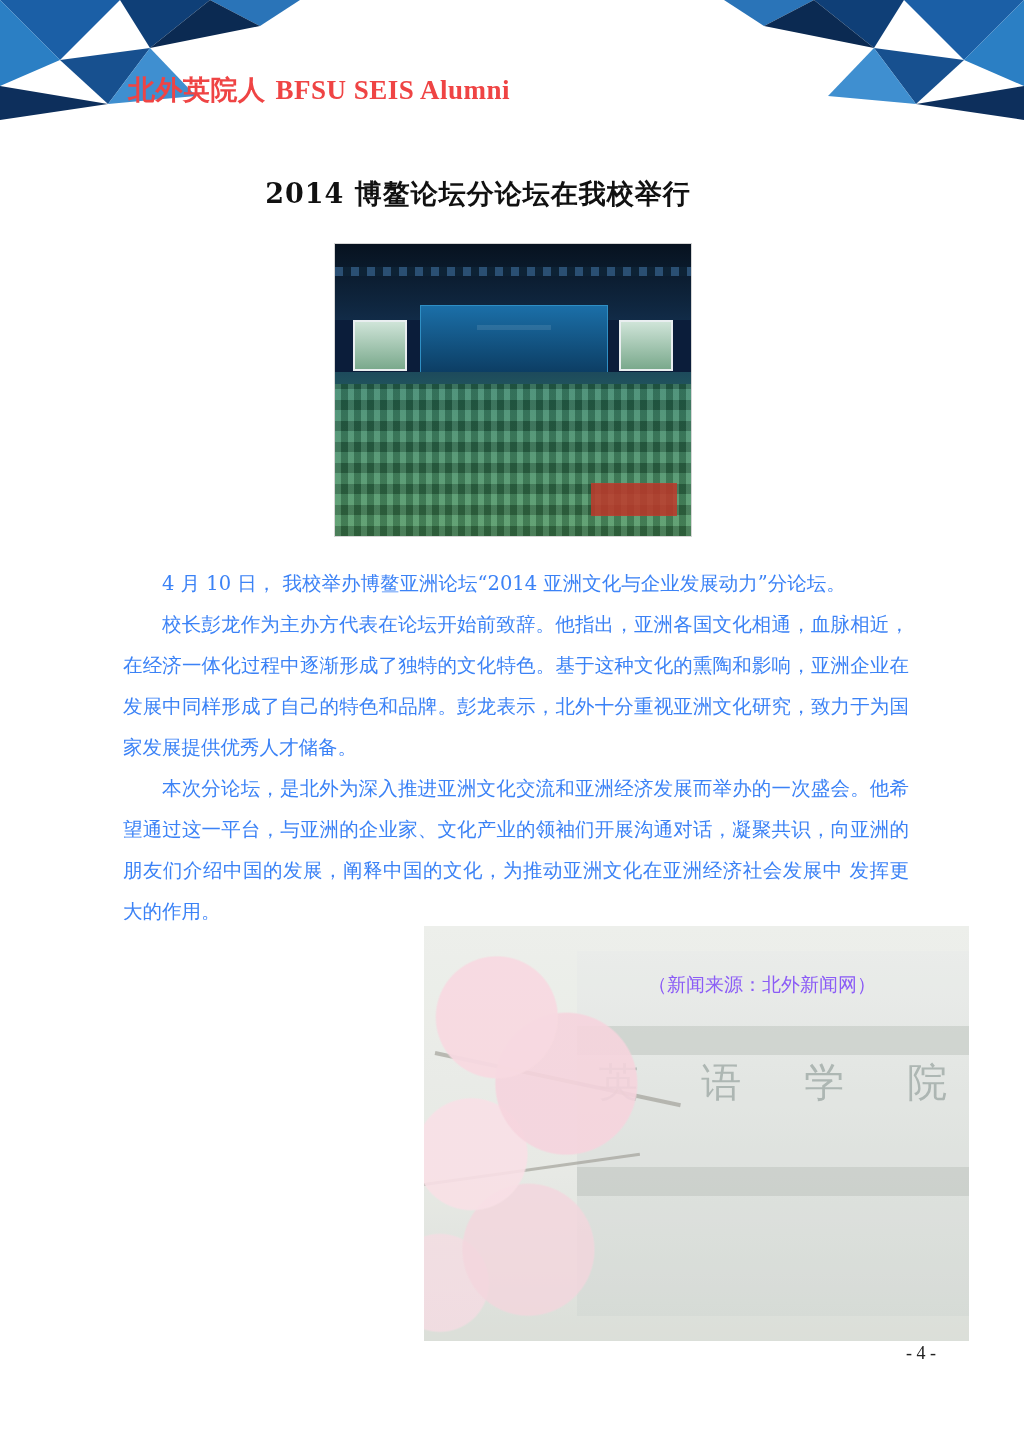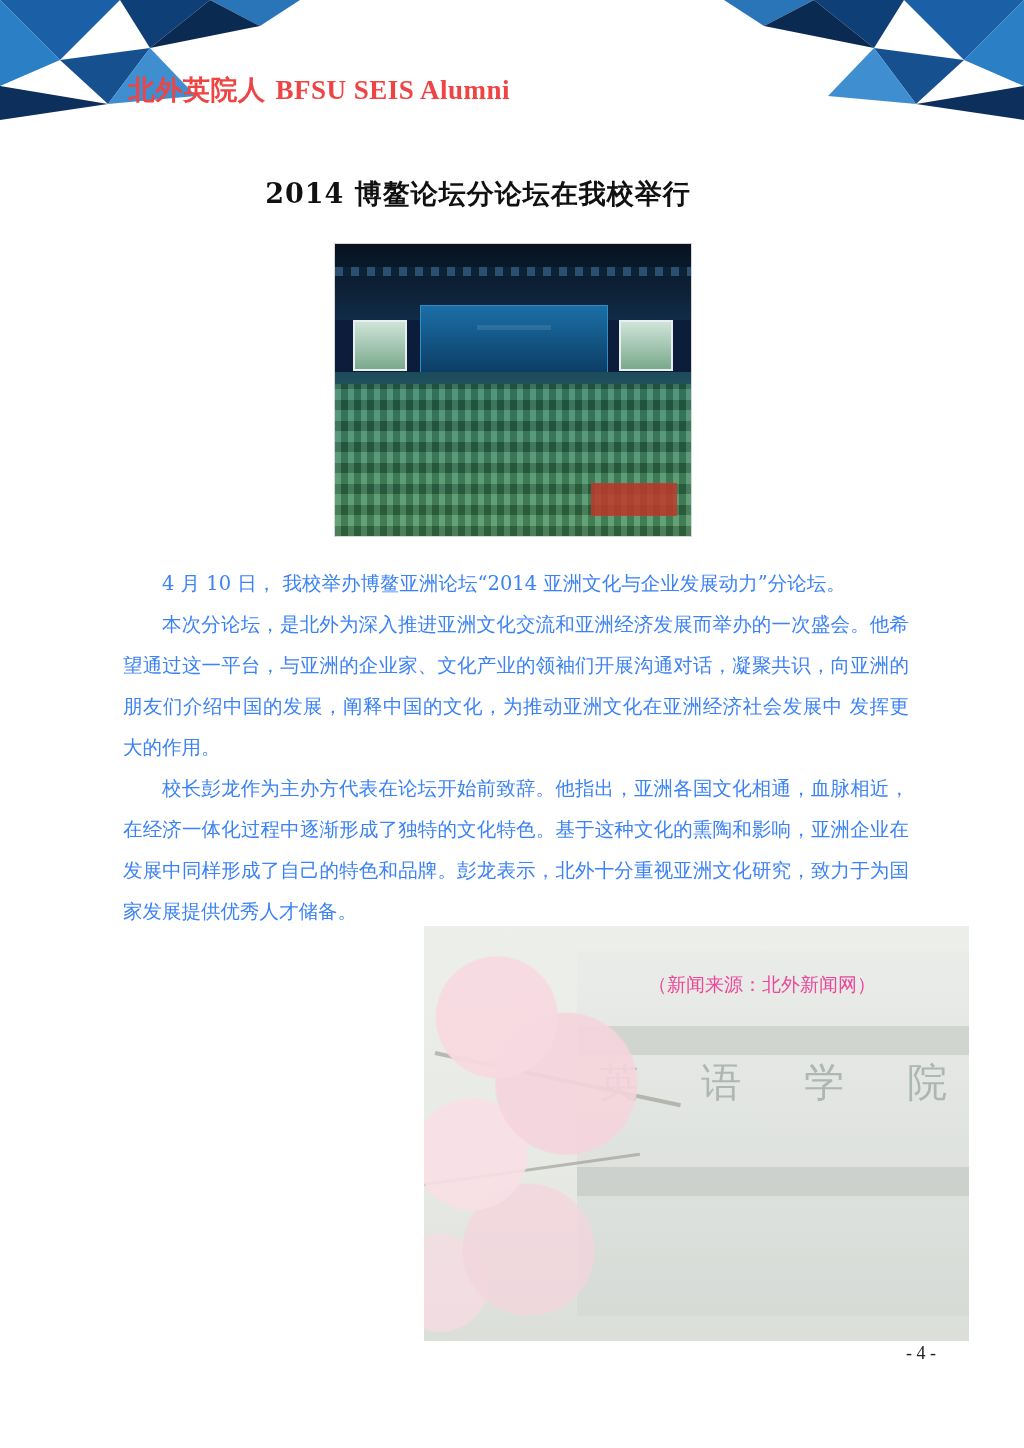--- a/index.html
+++ b/index.html
@@ -97,21 +97,21 @@
     overflow: hidden;
     background: #dfe3e0;
   }
 
   .source-note {
     position: absolute;
     top: 972px;
     left: 648px;
     font-size: 19px;
     font-family: "DejaVu Serif", "Liberation Serif", serif;
-    color: #ec4899;
+    color: #8b5cf6;
     z-index: 5;
   }
 
   .page-number {
     position: absolute;
     top: 1343px;
     right: 88px;
     font-size: 18px;
     font-family: "Liberation Serif", serif;
     color: #222;
@@ -196,22 +196,22 @@
     <div class="side-screen l"></div>
     <div class="side-screen r"></div>
     <div class="floor"></div>
     <div class="seats"></div>
     <div class="watermark"></div>
   </div>
 </div>
 
 <div class="body-text">
   <p>4 月 10 日， 我校举办博鳌亚洲论坛“2014 亚洲文化与企业发展动力”分论坛。</p>
+  <p>校长彭龙作为主办方代表在论坛开始前致辞。他指出，亚洲各国文化相通，血脉相近，在经济一体化过程中逐渐形成了独特的文化特色。基于这种文化的熏陶和影响，亚洲企业在发展中同样形成了自己的特色和品牌。彭龙表示，北外十分重视亚洲文化研究，致力于为国家发展提供优秀人才储备。</p>
   <p>本次分论坛，是北外为深入推进亚洲文化交流和亚洲经济发展而举办的一次盛会。他希望通过这一平台，与亚洲的企业家、文化产业的领袖们开展沟通对话，凝聚共识，向亚洲的朋友们介绍中国的发展，阐释中国的文化，为推动亚洲文化在亚洲经济社会发展中 发挥更大的作用。</p>
-  <p>校长彭龙作为主办方代表在论坛开始前致辞。他指出，亚洲各国文化相通，血脉相近，在经济一体化过程中逐渐形成了独特的文化特色。基于这种文化的熏陶和影响，亚洲企业在发展中同样形成了自己的特色和品牌。彭龙表示，北外十分重视亚洲文化研究，致力于为国家发展提供优秀人才储备。</p>
 </div>
 
 <div class="photo-bottom">
   <div class="campus">
     <div class="building"></div>
     <div class="band" style="top:24%"></div>
     <div class="band" style="top:58%"></div>
     <div class="chars">
       <span>英</span>
       <span>语</span>

